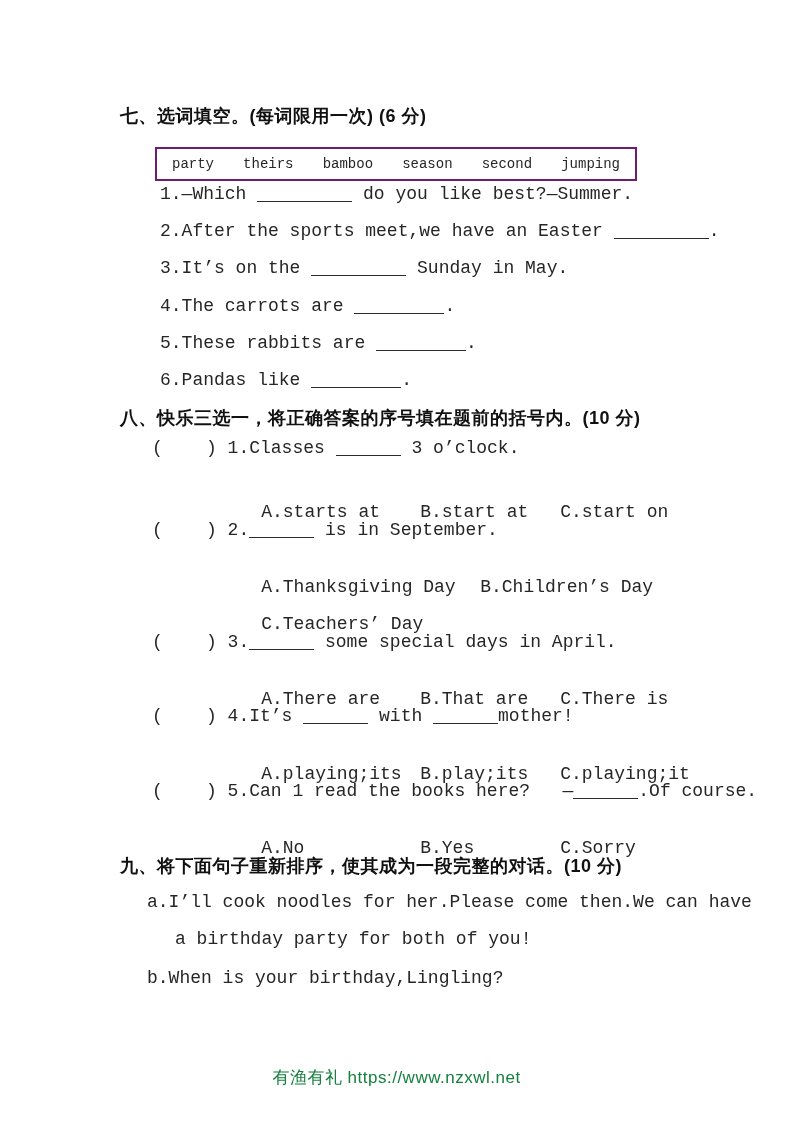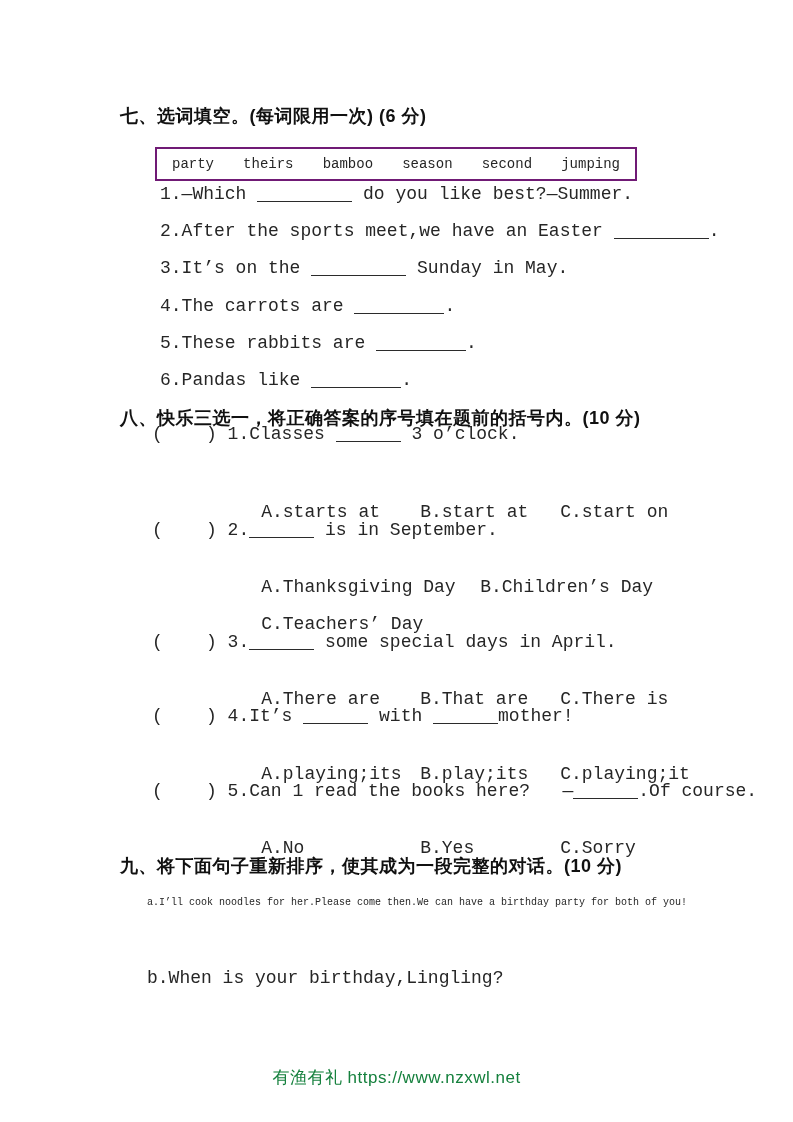--- a/index.html
+++ b/index.html
@@ -25,21 +25,21 @@
     padding:0 15px; font-size:14px;
   }
   .blank {
     display:inline-block; height:1px;
     border-bottom:1.4px solid #2b2b2b; vertical-align:-3px;
   }
   .opts .o-a  { display:inline-block; width:159px; }
   .opts .o-aw { display:inline-block; width:219px; }
   .opts .o-b  { display:inline-block; width:140px; }
   .para {
-    position:absolute; font-size:10px; line-height:37.4px;
+    position:absolute; font-size:18px; line-height:37.4px;
     width:585px; padding-left:28px; text-indent:-28px; white-space:normal;
   }
   .footer {
     position:absolute; left:0; top:1066px; width:793px; text-align:center;
     font-family:"Liberation Sans","DejaVu Sans",sans-serif;
     font-size:17px; line-height:24px; color:#15803d; letter-spacing:0.5px;
   }
 </style>
 </head>
 <body>
@@ -59,21 +59,21 @@
 
   <div class="row" style="left:160px; top:184px;">1.—Which <span class="blank" style="width: 95px;"></span> do you like best?—Summer.</div>
   <div class="row" style="left:160px; top:221px;">2.After the sports meet,we have an Easter <span class="blank" style="width: 95px;"></span>.</div>
   <div class="row" style="left:160px; top:258px;">3.It’s on the <span class="blank" style="width: 95px;"></span> Sunday in May.</div>
   <div class="row" style="left:160px; top:296px;">4.The carrots are <span class="blank" style="width: 90px;"></span>.</div>
   <div class="row" style="left:160px; top:333px;">5.These rabbits are <span class="blank" style="width: 90px;"></span>.</div>
   <div class="row" style="left:160px; top:370px;">6.Pandas like <span class="blank" style="width: 90px;"></span>.</div>
 
   <div class="row heading" style="left:120px; top:406px;">八、快乐三选一，将正确答案的序号填在题前的括号内。(10 分)</div>
 
-  <div class="row" style="left:152px; top:424px;font-family:Liberation Mono, monospace;">(    ) 1.Classes <span class="blank" style="width: 65px;"></span> 3 o’clock.</div>
+  <div class="row" style="left:152px; top:438px;font-family:Liberation Mono, monospace;">(    ) 1.Classes <span class="blank" style="width: 65px;"></span> 3 o’clock.</div>
   <div class="row opts" style="left:218px; top:482px;">
     <span class="o-a">A.starts at</span><span class="o-b">B.start at</span><span>C.start on</span>
   </div>
 
   <div class="row" style="left:152px; top:520px;">(    ) 2.<span class="blank" style="width: 65px;"></span> is in September.</div>
   <div class="row opts" style="left:218px; top:557px;">
     <span class="o-aw">A.Thanksgiving Day</span><span>B.Children’s Day</span>
   </div>
   <div class="row opts" style="left:218px; top:594px;">
     <span>C.Teachers’ Day</span>

